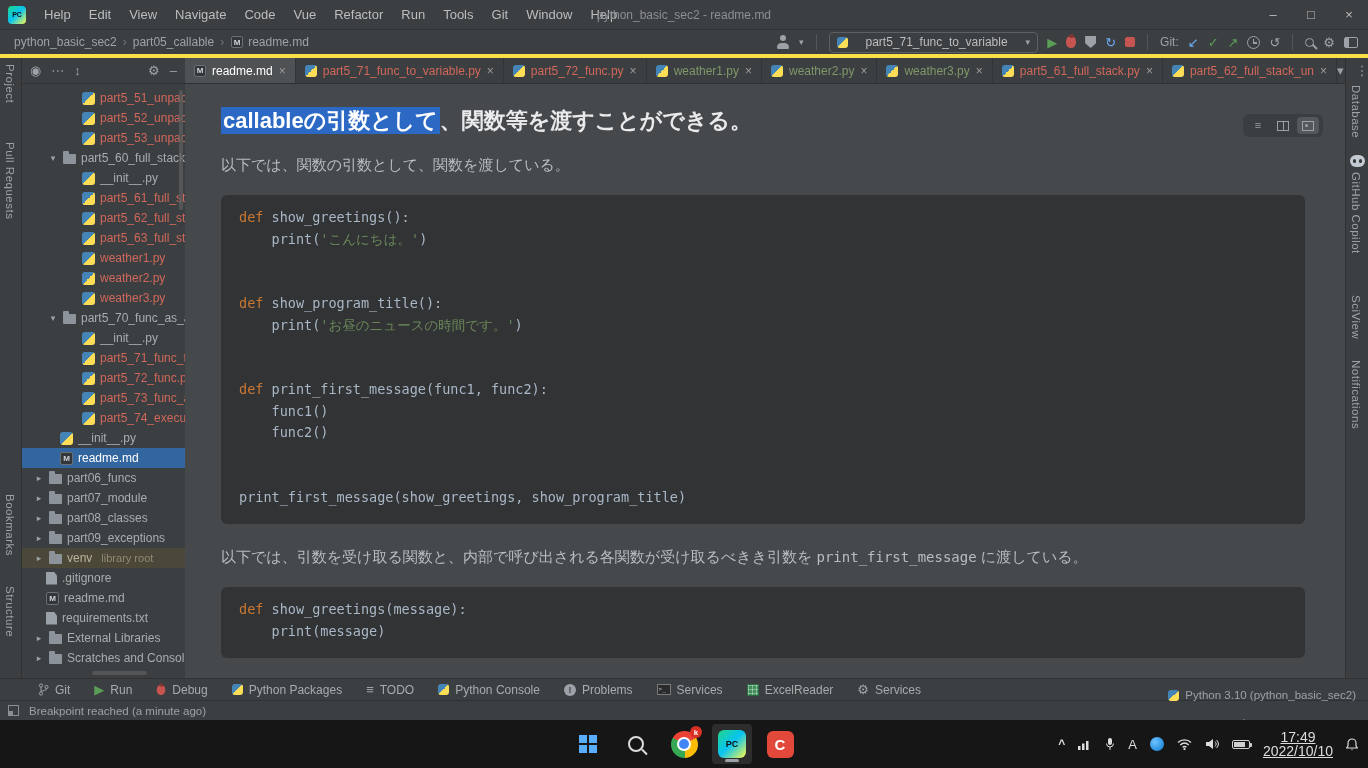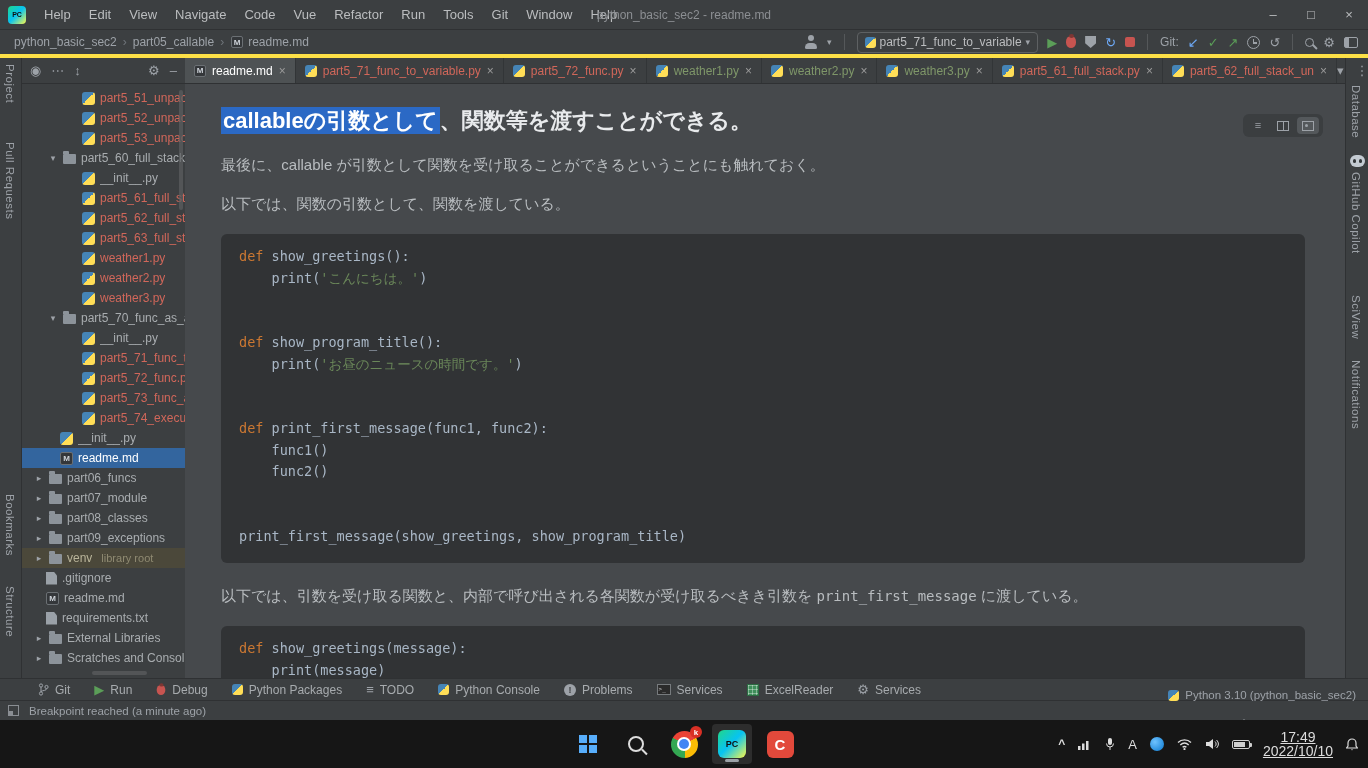--- a/index.html
+++ b/index.html
@@ -19,21 +19,21 @@
   
   #navbar { left:0; top:30px; width:1368px; height:28px; background:#3c3f41; border-bottom:4px solid #fde047; display:flex; align-items:center; padding:0 10px 0 12px; }
   .crumb { font-size:12px; color:#9da2a8; padding:0 2px; }
   .crumbsep { font-size:12px; color:#6f747a; padding:0 4px; }
   .navright { margin-left:auto; display:flex; align-items:center; gap:9px; }
   .vdiv { width:1px; height:16px; background:#55585a; margin:0 3px; }
   .personico { display:inline-block; width:14px; height:14px; position:relative; }
   .personico::before { content:""; position:absolute; top:0; left:4px; width:6px; height:6px; border-radius:50%; background:#9da2a8; }
   .personico::after { content:""; position:absolute; bottom:0; left:1px; width:12px; height:6px; border-radius:6px 6px 2px 2px; background:#9da2a8; }
   .caret { font-size:9px; color:#9da2a8; }
-  .runcombo { display:flex; align-items:center; gap:4px; border:1px solid #5e6163; border-radius:4px; height:21px; padding:0 7px; font-size:12px; color:#bbbdbf; }
+  .runcombo { display:flex; align-items:center; gap:18px; border:1px solid #5e6163; border-radius:4px; height:21px; padding:0 7px; font-size:12px; color:#bbbdbf; }
   .g { font-size:13px; color:#9da2a8; line-height:1; }
   .green { color:#5b9e58; }
   .blue { color:#6da8f5; }
   .bugico { display:inline-block; width:10px; height:12px; background:#c75450; border-radius:50% / 46%; position:relative; }
   .bugico::before { content:""; position:absolute; top:-2px; left:2.5px; width:5px; height:4px; border-radius:50%; background:#7e3633; }
   .shieldico { display:inline-block; width:11px; height:12px; background:#9da2a8; clip-path:polygon(0 0,100% 0,100% 60%,50% 100%,0 60%); }
   .stopico { display:inline-block; width:10px; height:10px; background:#c75450; border-radius:2px; }
   .gitlabel { font-size:12px; color:#9da2a8; }
   .clockico { display:inline-block; width:13px; height:13px; border:1.5px solid #9da2a8; border-radius:50%; position:relative; }
   .clockico::after { content:""; position:absolute; left:4.5px; top:2px; width:1.5px; height:4.5px; background:#9da2a8; }
@@ -422,21 +422,20 @@
     <span class="vm">
         <span class="splitico"></span>
       </span>
     <span class="vm active">
         <span class="imgico"></span>
       </span>
   </div>
 
   <h1><span class="hl">callableの引数として</span><span>、関数等を渡すことができる。</span></h1>
 
-  <p>最後に、callable が引数として関数を受け取ることができるということにも触れておく。</p>
   <p>以下では、関数の引数として、関数を渡している。</p>
 
   <pre class="codeblock"><div class="cl"><span class="kw">def</span><span> show_greetings():</span></div><div class="cl"><span>    print(</span><span class="str">'こんにちは。'</span><span>)</span></div><div class="cl"></div><div class="cl"></div><div class="cl"><span class="kw">def</span><span> show_program_title():</span></div><div class="cl"><span>    print(</span><span class="str">'お昼のニュースの時間です。'</span><span>)</span></div><div class="cl"></div><div class="cl"></div><div class="cl"><span class="kw">def</span><span> print_first_message(func1, func2):</span></div><div class="cl"><span>    func1()</span></div><div class="cl"><span>    func2()</span></div><div class="cl"></div><div class="cl"></div><div class="cl"><span>print_first_message(show_greetings, show_program_title)</span></div></pre>
 
   <p><span>以下では、引数を受け取る関数と、内部で呼び出される各関数が受け取るべきき引数を </span><span class="mono">print_first_message</span><span> に渡している。</span></p>
 
   <pre class="codeblock"><div class="cl"><span class="kw">def</span><span> show_greetings(message):</span></div><div class="cl"><span>    print(message)</span></div></pre>
 </div>
 
 <div id="btoolbar" class="abs">

